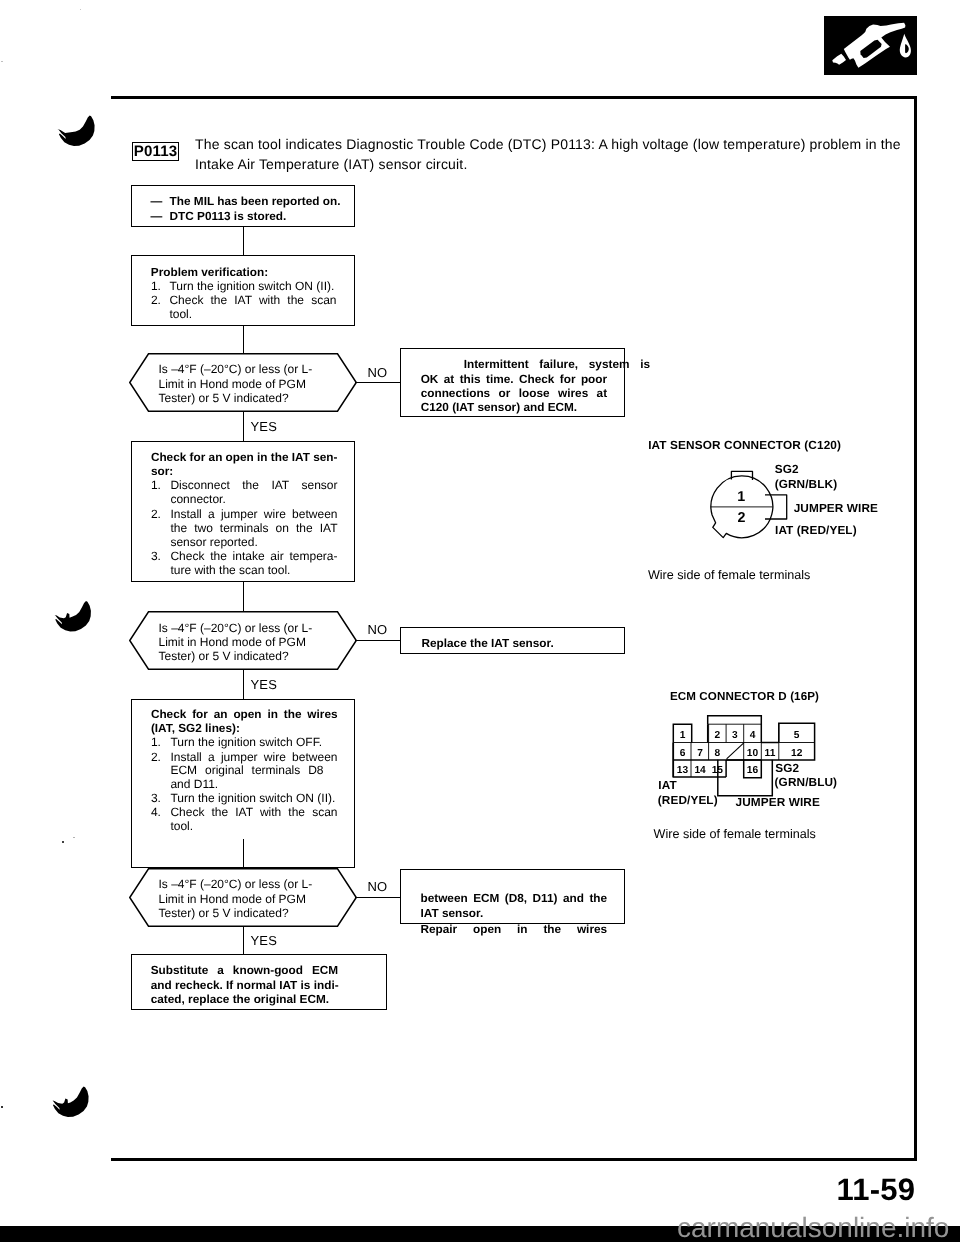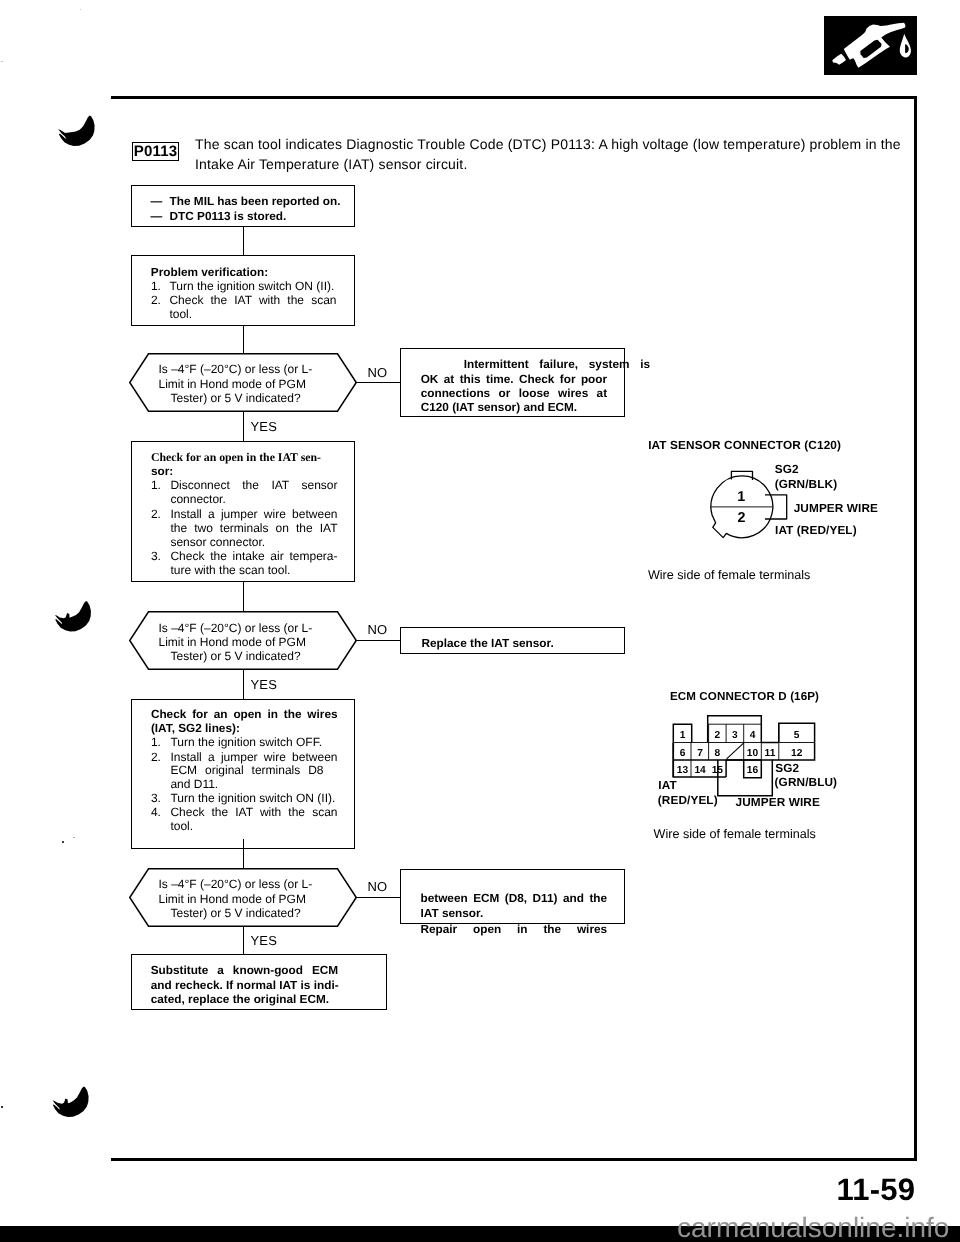--- a/index.html
+++ b/index.html
@@ -86,38 +86,38 @@
   #pv-s2b{left:37.4px;top:51.2px;font-size:12px;}
 
   #c2{left:242.7px;top:325.9px;height:27.5px;}
 
   #hex1{left:128.5px;top:352.8px;}
   #hex2{left:128.5px;top:610.9px;}
   #hex3{left:128.5px;top:867.6px;}
   .hex .btxt{font-size:12px;left:30px;}
   .hex .btxt:nth-of-type(1){top:9.7px;}
   .hex .btxt:nth-of-type(2){top:24.0px;}
-  .hex .btxt:nth-of-type(3){top:38.2px;margin-left:12px;}
+  .hex .btxt:nth-of-type(3){top:38.2px;}
 
   #no1{left:355px;top:381.5px;width:44.5px;}
   #no1t{left:367.5px;top:365.3px;}
   #yes1t{left:250.5px;top:419.4px;}
   #c3{left:242.7px;top:412.2px;height:29px;}
 
   #box-inter{left:399.5px;top:348.1px;width:225px;height:68.6px;}
   #box-inter .btxt{left:20.2px;font-size:11.8px;}
   #box-inter .btxt:nth-of-type(1){top:8.1px;word-spacing:7.5px;margin-left:43px;}
   #box-inter .btxt:nth-of-type(2){top:22.7px;word-spacing:2.12px;}
   #box-inter .btxt:nth-of-type(3){top:36.8px;word-spacing:5.14px;}
   #box-inter .btxt:nth-of-type(4){top:50.7px;}
 
   #box-cos{left:131.0px;top:441.0px;width:224px;height:141px;}
   #box-cos .btxt{font-size:12px;}
   #box-cos .bold{font-size:11.8px;left:18.9px;}
-  #box-cos .bold:nth-of-type(1){top:7.6px;font-family:Liberation Serif, serif;}
+  #box-cos .bold:nth-of-type(1){top:7.6px;}
   #box-cos .bold:nth-of-type(2){top:21.6px;}
   #box-cos .num{left:18.9px;}
   #box-cos .btxt:nth-of-type(3){top:35.9px;}
   #box-cos .btxt:nth-of-type(4){top:35.9px;left:38.4px;word-spacing:9.16px;}
   #box-cos .btxt:nth-of-type(5){top:50.2px;left:38.4px;}
   #box-cos .btxt:nth-of-type(6){top:64.5px;}
   #box-cos .btxt:nth-of-type(7){top:64.5px;left:38.4px;word-spacing:2.92px;}
   #box-cos .btxt:nth-of-type(8){top:78.5px;left:38.4px;word-spacing:3.72px;}
   #box-cos .btxt:nth-of-type(9){top:92.8px;left:38.4px;}
   #box-cos .btxt:nth-of-type(10){top:107.1px;}
@@ -127,21 +127,21 @@
   #c4{left:242.7px;top:582px;height:29px;}
 
   #no2{left:355px;top:640px;width:44.5px;}
   #no2t{left:367.5px;top:621.8px;}
   #yes2t{left:250.5px;top:676.8px;}
   #c5{left:242.7px;top:670.4px;height:28.4px;}
 
   #box-repl{left:399.5px;top:626.8px;width:225px;height:27.1px;}
   #box-repl .btxt{left:21px;top:7.8px;font-size:11.8px;}
 
-  #box-cow{left:131.0px;top:698.8px;width:224px;height:150px;}
+  #box-cow{left:131.0px;top:698.8px;width:224px;height:169px;}
   #box-cow .btxt{font-size:12px;}
   #box-cow .bold{font-size:11.8px;left:18.9px;}
   #box-cow .bold:nth-of-type(1){top:7.3px;word-spacing:2.59px;}
   #box-cow .bold:nth-of-type(2){top:21.6px;}
   #box-cow .num{left:18.9px;}
   #box-cow .btxt:nth-of-type(3){top:35.7px;}
   #box-cow .btxt:nth-of-type(4){top:35.7px;left:38.4px;}
   #box-cow .btxt:nth-of-type(5){top:50.0px;}
   #box-cow .btxt:nth-of-type(6){top:50.0px;left:38.4px;word-spacing:2.92px;}
   #box-cow .btxt:nth-of-type(7){top:63.6px;left:38.4px;word-spacing:4.57px;}
@@ -327,21 +327,21 @@
 
   <div class="abs fbox" id="box-cos">
     <span class="btxt bold">Check for an open in the IAT sen-</span>
     <span class="btxt bold">sor:</span>
     <span class="btxt num">1.</span>
     <span class="btxt">Disconnect the IAT sensor</span>
     <span class="btxt">connector.</span>
     <span class="btxt num">2.</span>
     <span class="btxt">Install a jumper wire between</span>
     <span class="btxt">the two terminals on the IAT</span>
-    <span class="btxt">sensor connector.</span>
+    <span class="btxt">sensor reported.</span>
     <span class="btxt num">3.</span>
     <span class="btxt">Check the intake air tempera-</span>
     <span class="btxt">ture with the scan tool.</span>
   </div>
   <div class="abs conn" id="c4"></div>
 
   <div class="hex" id="hex2">
     <svg width="228" height="59" viewBox="0 0 228 59">
         <polygon points="19.5,0.75 208.5,0.75 227.25,29.5 208.5,58.25 19.5,58.25 0.75,29.5" fill="#fff" stroke="#000" stroke-width="1.5"></polygon>
       </svg>

